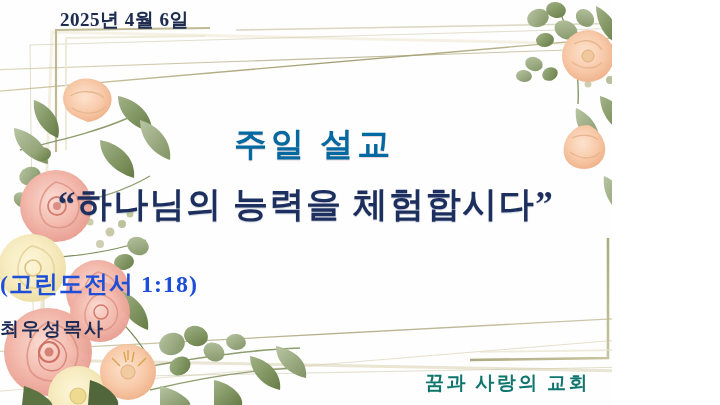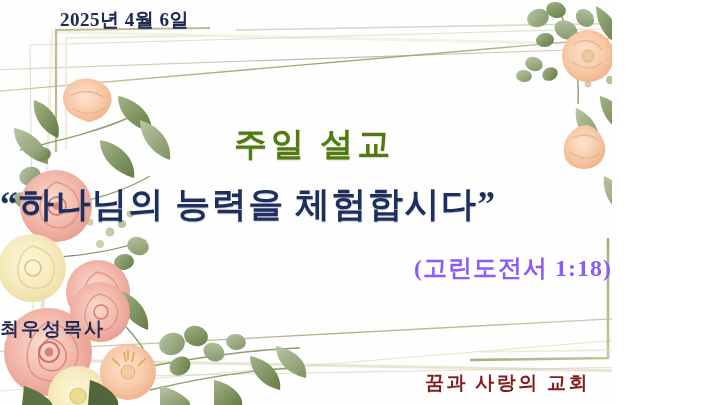--- a/index.html
+++ b/index.html
@@ -39,48 +39,48 @@
   }
 
   .sermon-kicker {
     position: absolute;
     left: 16px;
     right: 0;
     top: 122px;
     text-align: center;
     font-size: 33px;
     font-weight: bold;
-    color: #4d7c0f;
+    color: #0369a1;
     letter-spacing: 4px;
     text-shadow: 0 1px 1px rgba(140,10,15,0.18);
   }
 
   .sermon-title {
     position: absolute;
     left: 0;
     right: 0;
     top: 181px;
-    text-align: left;
+    text-align: center;
     font-size: 35px;
     font-weight: bold;
     color: #1c2f5e;
     letter-spacing: 1.5px;
     white-space: nowrap;
     text-shadow: 0 1px 1px rgba(20,35,75,0.2);
   }
 
   .scripture-ref {
     position: absolute;
     left: 0;
     right: 0;
-    top: 252px;
-    text-align: right;
+    top: 268px;
+    text-align: left;
     font-size: 24px;
     font-weight: bold;
-    color: #8b5cf6;
+    color: #1d4ed8;
     letter-spacing: 1px;
   }
 
   .preacher-name {
     position: absolute;
     left: 0;
     right: 0;
     top: 316px;
     text-align: left;
     font-size: 19px;
@@ -88,21 +88,21 @@
     color: #1d2b55;
     letter-spacing: 2px;
   }
 
   .church-name {
     position: absolute;
     right: 22px;
     top: 370px;
     font-size: 19px;
     font-weight: bold;
-    color: #7f1d1d;
+    color: #0f766e;
     letter-spacing: 2.5px;
     white-space: nowrap;
   }
 </style>
 </head>
 <body>
 
 <div id="slide">
 
   <svg class="layer" viewBox="0 0 720 405" preserveAspectRatio="none">

